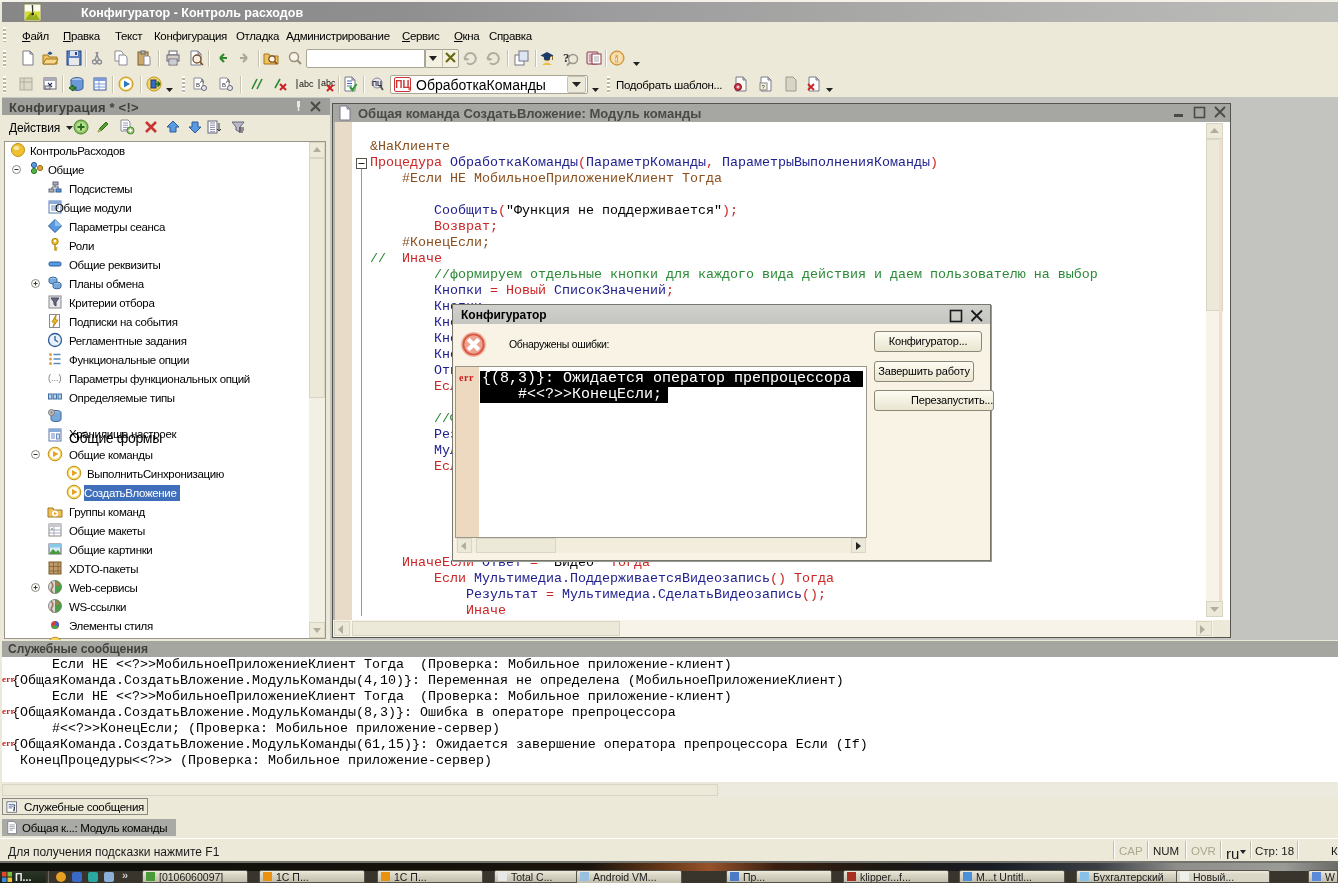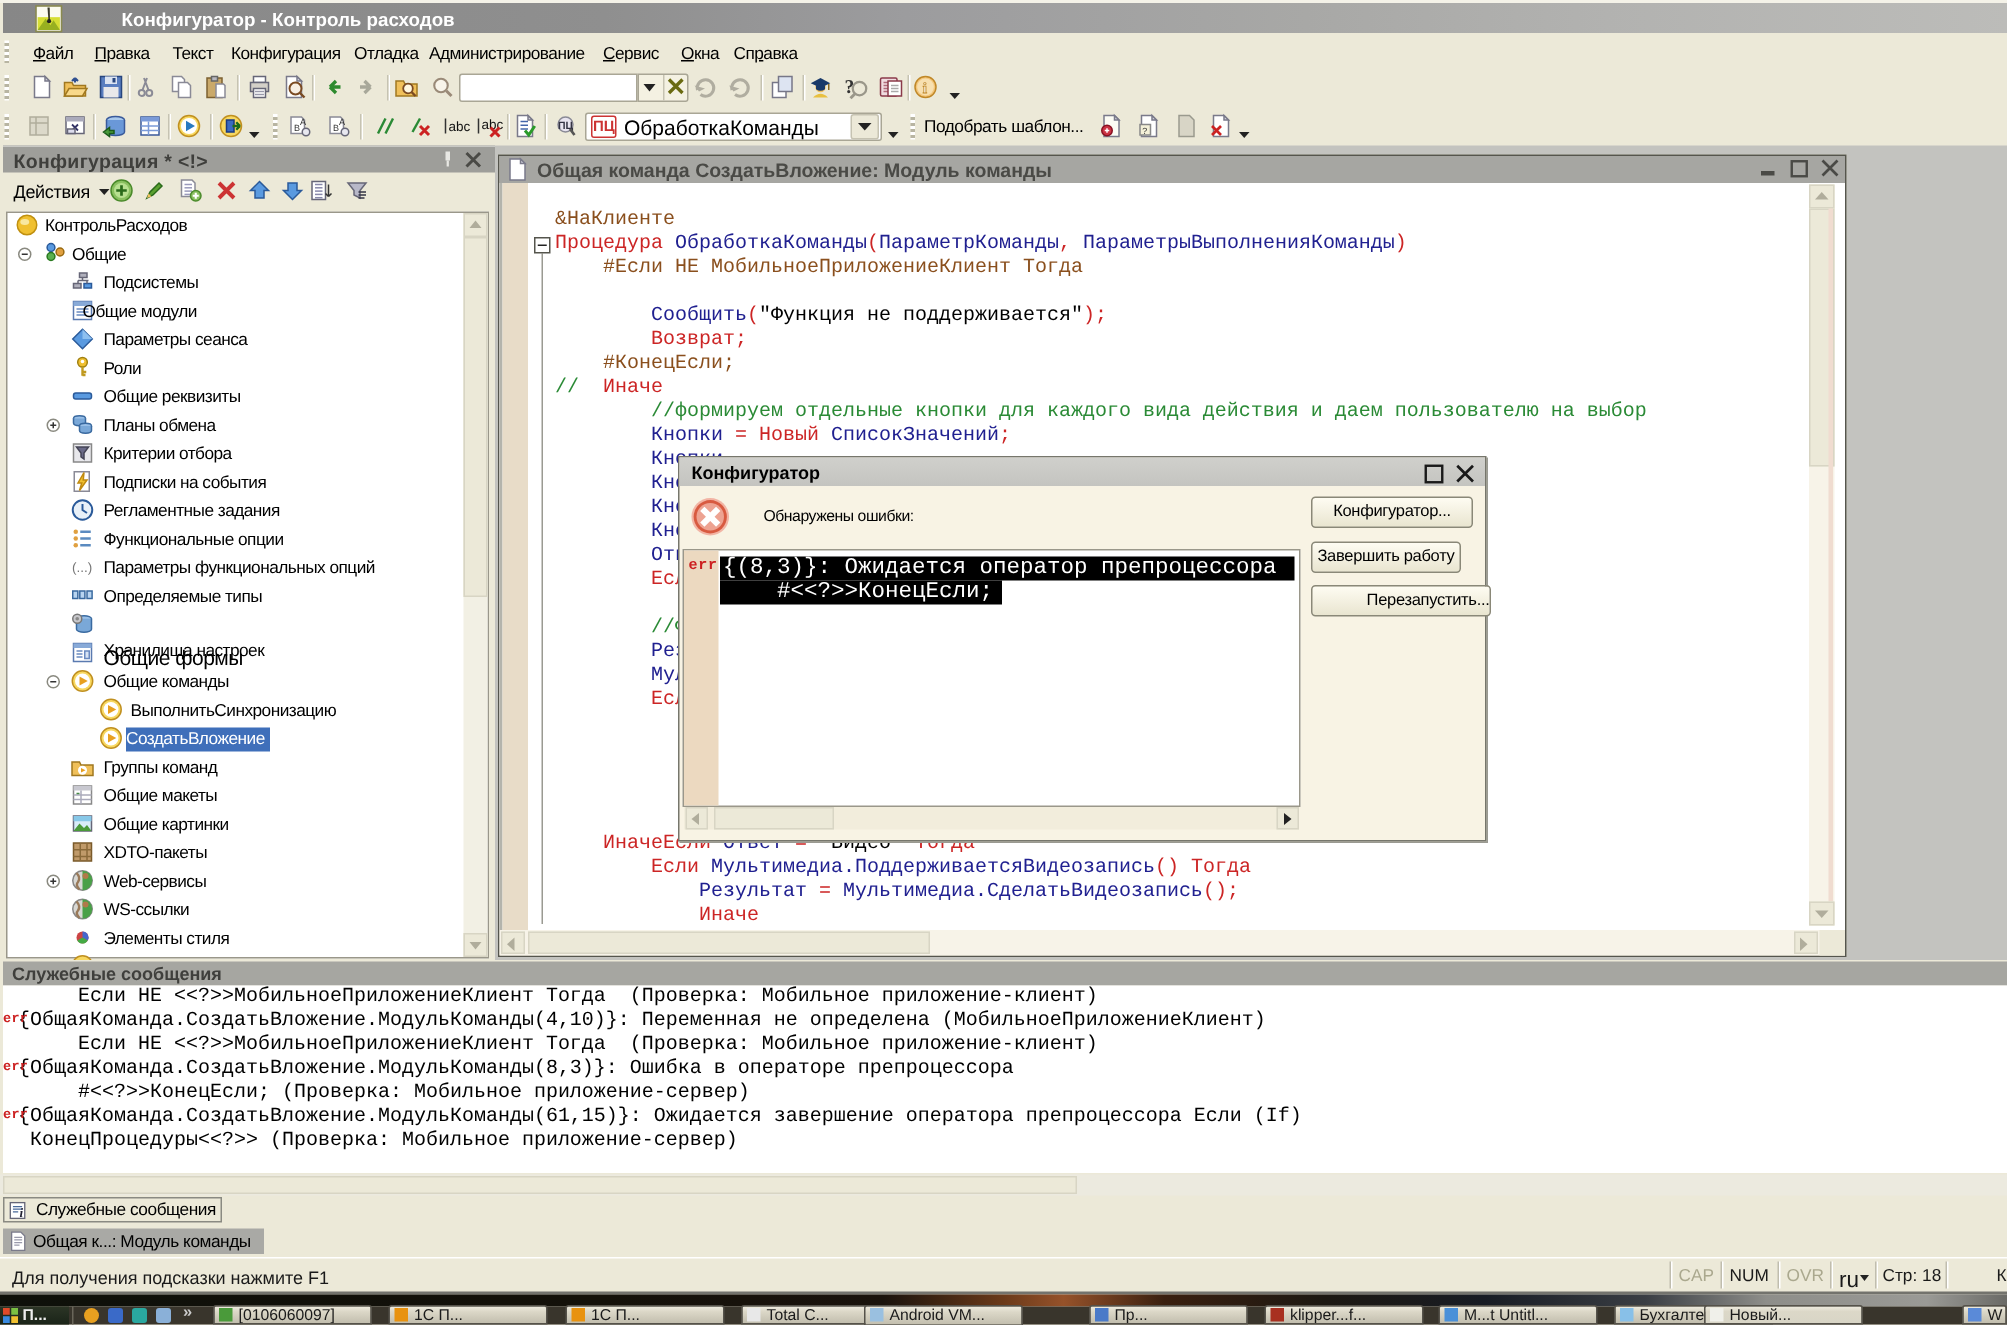--- a/index.html
+++ b/index.html
@@ -1,16 +1,16 @@
 <!DOCTYPE html>
 <html><head><meta charset="utf-8"><style>
 *{margin:0;padding:0;box-sizing:border-box}
 html,body{width:1338px;height:883px;overflow:hidden;background:#ece9d8;font-family:"Liberation Sans",sans-serif}
 .abs{position:absolute}
-.mono{font-family:Liberation Mono, monospace}
+.mono{font-family:Liberation Serif, serif}
 .b{font-weight:bold}
 pre{font-family:"Liberation Mono",monospace;tab-size:4;-moz-tab-size:4}
 .kw{color:#cc2525}
 .id{color:#202090}
 .cm{color:#2a8a35}
 .pp{color:#8a4f1d}
 .st{color:#000}
 .grip{width:3px;background:repeating-linear-gradient(180deg,#fff 0 2px,#b8b5a2 2px 4px)}
 .sep{width:1px;background:#c6c3b2;box-shadow:1px 0 0 #fff}
 svg{position:absolute;overflow:visible}
@@ -715,19 +715,19 @@
     <span style="position:absolute;left:16px;top:0px;font-size:10.5px;color:#1a1a1a;white-space:nowrap">klipper...f...</span>
   </div>
 <div class="abs" style="left:959px;top:870px;width:106px;height:13px;background:linear-gradient(180deg,#eeebdf 0%,#dcd8c8 30%,#c2beae 100%);border:1px solid #55524a;border-radius:2px 2px 0 0;overflow:hidden">
     <span style="position:absolute;left:3px;top:1px;width:9px;height:9px;background:#4a90d8"></span>
     <span style="position:absolute;left:16px;top:0px;font-size:10.5px;color:#1a1a1a;white-space:nowrap">M...t Untitl...</span>
   </div>
 <div class="abs" style="left:1076px;top:870px;width:106px;height:13px;background:linear-gradient(180deg,#eeebdf 0%,#dcd8c8 30%,#c2beae 100%);border:1px solid #55524a;border-radius:2px 2px 0 0;overflow:hidden">
     <span style="position:absolute;left:3px;top:1px;width:9px;height:9px;background:#88c0e8"></span>
     <span style="position:absolute;left:16px;top:0px;font-size:10.5px;color:#1a1a1a;white-space:nowrap">Бухгалтерский</span>
   </div>
-<div class="abs" style="left:1136px;top:870px;width:106px;height:13px;background:linear-gradient(180deg,#eeebdf 0%,#dcd8c8 30%,#d8d5c6 100%);border:1px solid #55524a;border-radius:2px 2px 0 0;overflow:hidden">
+<div class="abs" style="left:1176px;top:870px;width:94px;height:13px;background:linear-gradient(180deg,#eeebdf 0%,#dcd8c8 30%,#d8d5c6 100%);border:1px solid #55524a;border-radius:2px 2px 0 0;overflow:hidden">
     <span style="position:absolute;left:3px;top:1px;width:9px;height:9px;background:#f0f0ea"></span>
     <span style="position:absolute;left:16px;top:0px;font-size:10.5px;color:#1a1a1a;white-space:nowrap">Новый...</span>
   </div>
 <div class="abs" style="left:1308px;top:870px;width:30px;height:13px;background:linear-gradient(180deg,#eeebdf 0%,#dcd8c8 30%,#c2beae 100%);border:1px solid #55524a;border-radius:2px 2px 0 0;overflow:hidden">
     <span style="position:absolute;left:3px;top:1px;width:9px;height:9px;background:#5a8ad8"></span>
     <span style="position:absolute;left:16px;top:0px;font-size:10.5px;color:#1a1a1a;white-space:nowrap">W</span>
   </div>
 </body></html>

